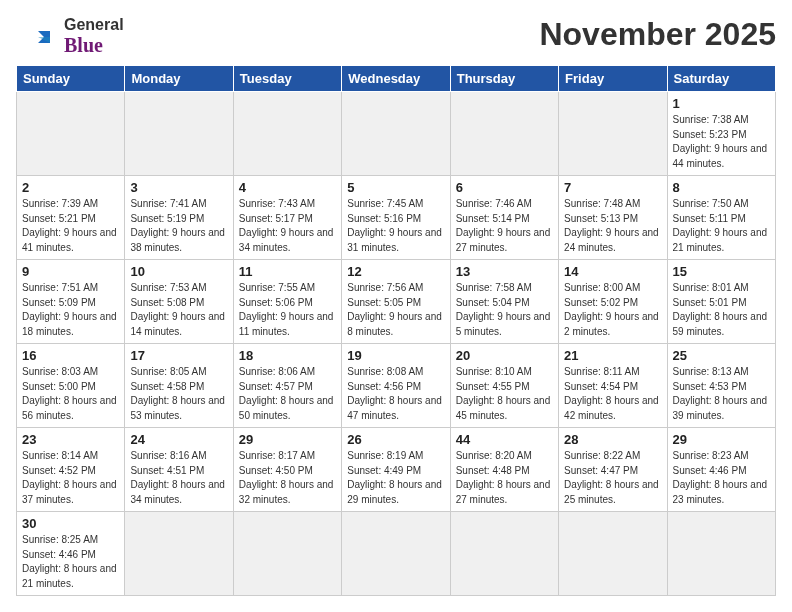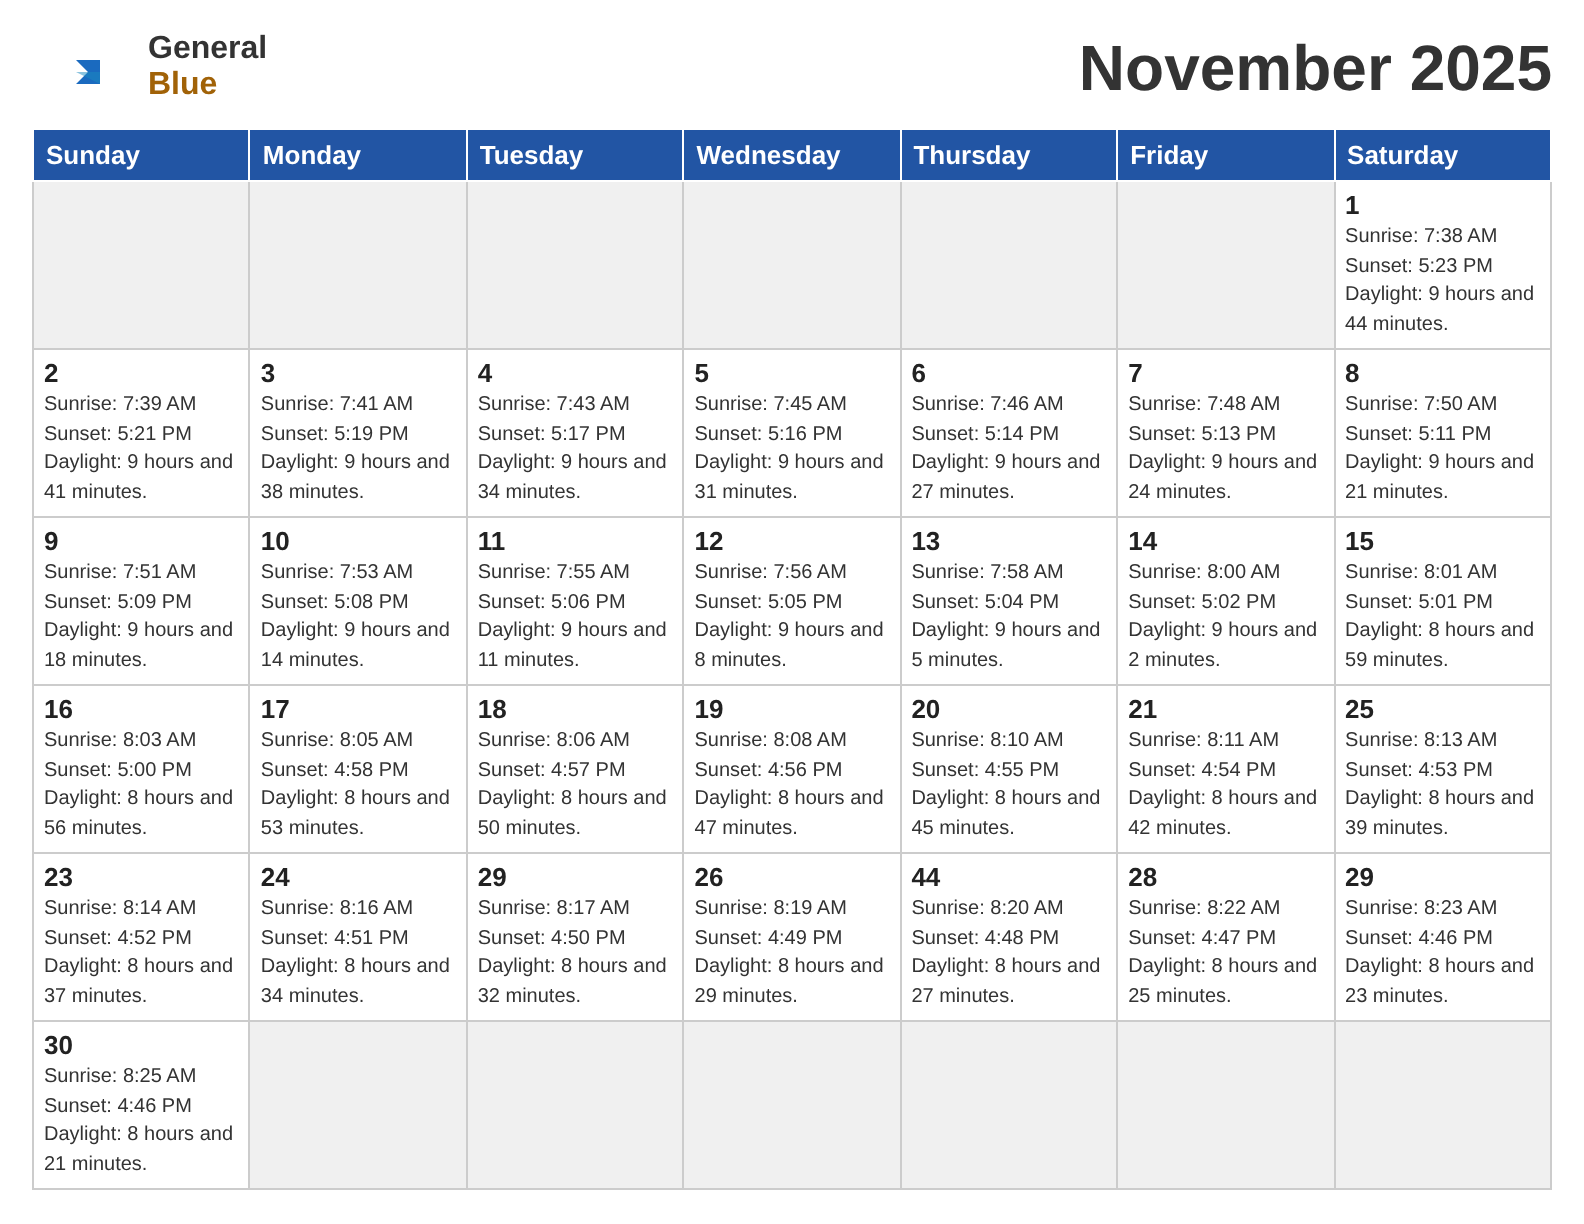--- a/index.html
+++ b/index.html
@@ -73,29 +73,29 @@
     }
     .last-row td {
       height: 70px;
     }
   </style>
 </head>
 <body>
 
 <div class="header-area">
   <div class="logo">
-  <div style="display:flex;align-items:flex-start;gap:18px;">
+  <div style="display:flex;align-items:center;gap:8px;">
     <svg width="40" height="40" viewBox="0 0 40 40">
 
       <polygon points="22,14 34,14 34,26 22,26 28,20" fill="#1a6abf"></polygon>
       <polygon points="22,20 34,20 34,26" fill="#1a8abf" opacity="0.5"></polygon>
     </svg>
     <div style="line-height:1.15;">
       <div style="font-size:16px;font-weight:bold;color:#333;">General</div>
-      <div style="font-size:16px;font-weight:bold;color:#a16207;">Blue</div>
+      <div style="font-size:20px;font-weight:bold;color:#701a75;font-family:Liberation Serif, serif;">Blue</div>
     </div>
   </div>
 </div>
   <div class="title-area">
     <div class="month-title">November 2025</div>
   </div>
 </div>
 
 <table class="calendar-table">
   <thead>

